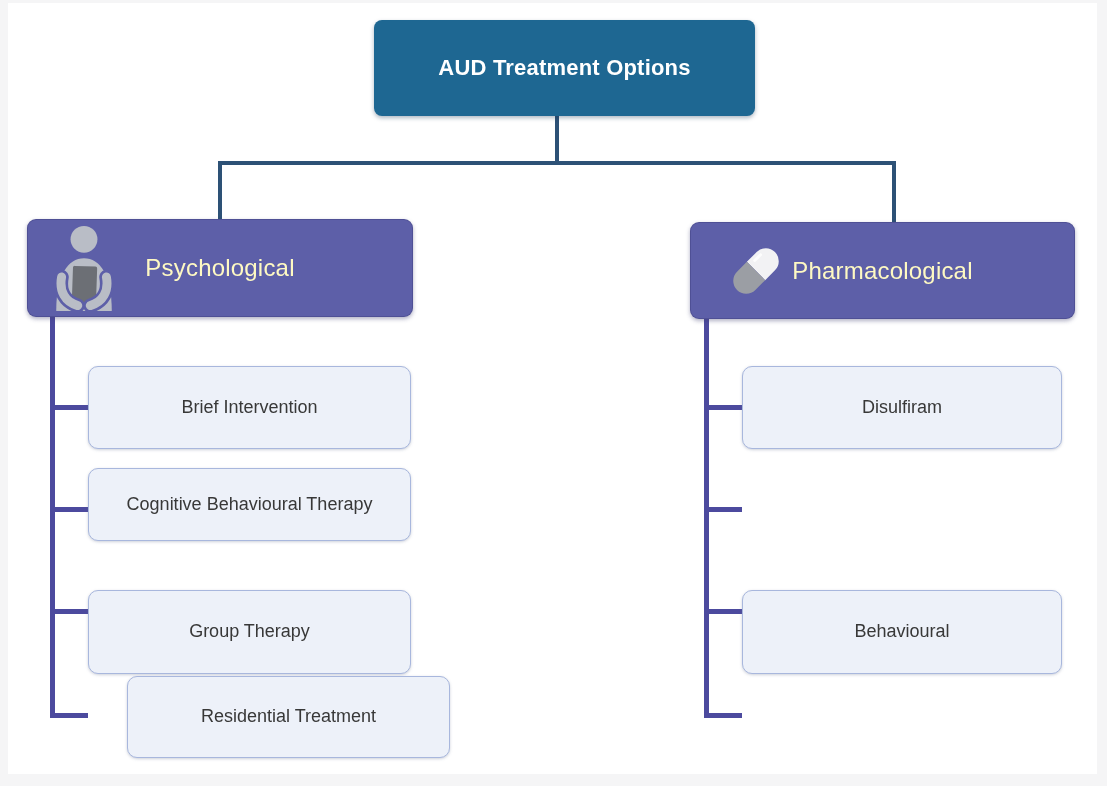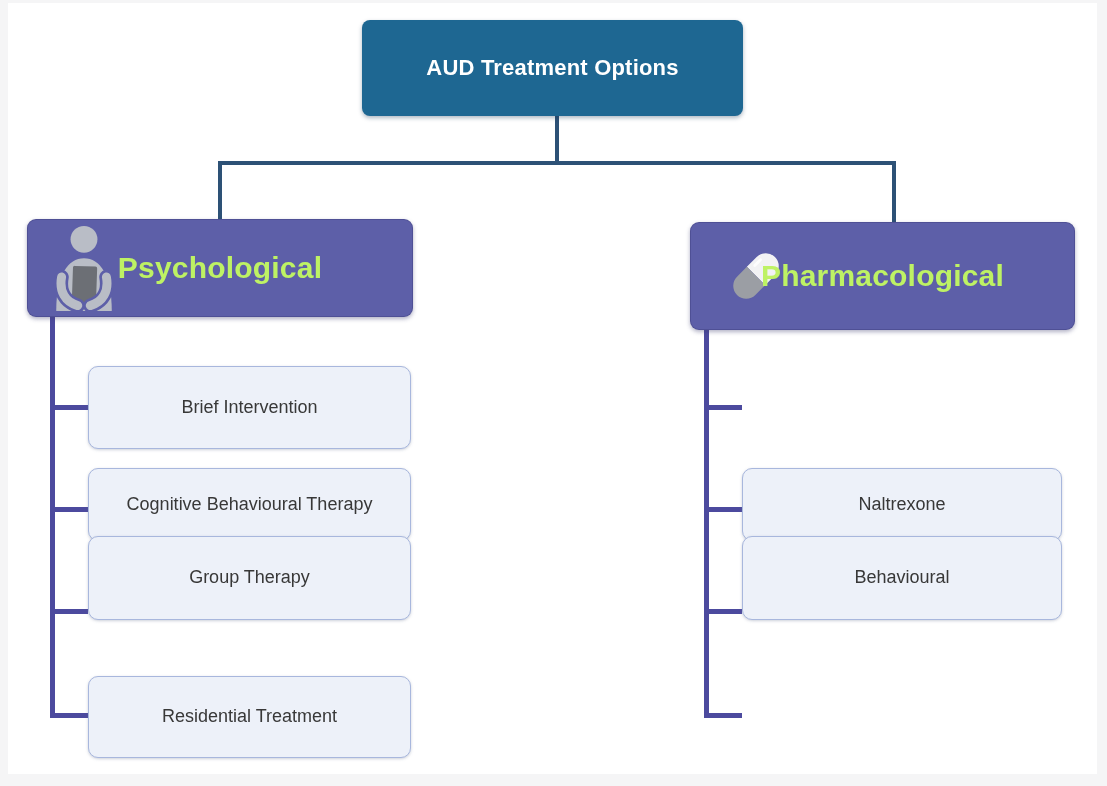--- a/index.html
+++ b/index.html
@@ -8,47 +8,47 @@
     background:#f5f5f6;
     font-family:"Liberation Sans","DejaVu Sans",sans-serif;
   }
   .canvas{position:absolute;left:8px;top:3px;width:1089px;height:771px;background:#ffffff;}
   .conn{position:absolute;}
   .node{
     position:absolute;display:flex;align-items:center;justify-content:center;
     text-align:center;box-sizing:border-box;
   }
   .root-node{
-    left:362px;top:20px;width:381px;height:96px;border-radius:8px;
+    left:374px;top:20px;width:381px;height:96px;border-radius:8px;
     color:#ffffff;font-size:22px;font-weight:bold;letter-spacing:.2px;
     box-shadow:0 2px 4px rgba(20,50,80,.35);
   }
   .branch{
-    border-radius:9px;color:#bef264;font-size:30px;font-weight:bold;letter-spacing:.2px;
+    border-radius:9px;color:#fef9c3;font-size:24px;font-weight:normal;letter-spacing:.2px;
     box-shadow:0 2px 4px rgba(60,60,110,.4);
     border:1px solid rgba(55,55,115,.35);
   }
   .branch-left{left:27px;top:219px;width:386px;height:98px;}
-  .branch-right{left:690px;top:222px;width:385px;height:108px;}
+  .branch-right{left:690px;top:222px;width:385px;height:97px;}
   .branch .icon{position:absolute;top:50%;transform:translateY(-50%);line-height:0;}
   .icon-person{left:20px;}
   .icon-pill{left:26px;}
   .branch .blabel{position:relative;z-index:1;}
   .child{
     border-radius:10px;font-size:18px;font-weight:500;color:#383838;line-height:1.3;
     background:#edf1f9;border:1.5px solid #a8b7dd;
     box-shadow:0 1px 3px rgba(110,120,150,.35);
     padding:12px 28px;
   }
   .col-left{left:88px;width:323px;}
   .col-right{left:742px;width:320px;}
   .row1{top:366px;height:83px;}
   .row2{top:468px;height:73px;}
-  .row3{top:536px;height:84px;}
-  .row4{top:676px;height:82px;}
+  .row3{top:590px;height:84px;}
+  .row4{top:676px;height:82px;margin-left:39px;}
   
   .root-stem{left:555px;top:116px;width:4px;height:47px;}
   .root-hbar{left:218px;top:161px;width:678px;height:4px;}
   .root-drop-l{left:218px;top:161px;width:4px;height:60px;}
   .root-drop-r{left:892px;top:161px;width:4px;height:63px;}
   
   .spine-l{left:50px;top:316px;width:5px;height:402px;}
   .spine-r{left:704px;top:317px;width:5px;height:401px;}
   .stub{height:5px;width:38px;}
   .stub-l{left:50px;}
@@ -119,19 +119,19 @@
   <div class="node child col-left row2">
     <span>Cognitive Behavioural Therapy</span>
   </div>
   <div class="node child col-left row3">
     <span>Group Therapy</span>
   </div>
   <div class="node child col-left row4">
     <span>Residential Treatment</span>
   </div>
 
-  <div class="node child col-right row2">
-    <span>Naltrexone</span>
+  <div class="node child col-right row1">
+    <span>Disulfiram</span>
   </div>
   <div class="node child col-right row3">
     <span>Behavioural</span>
   </div>
 </div>
 
 </body></html>

